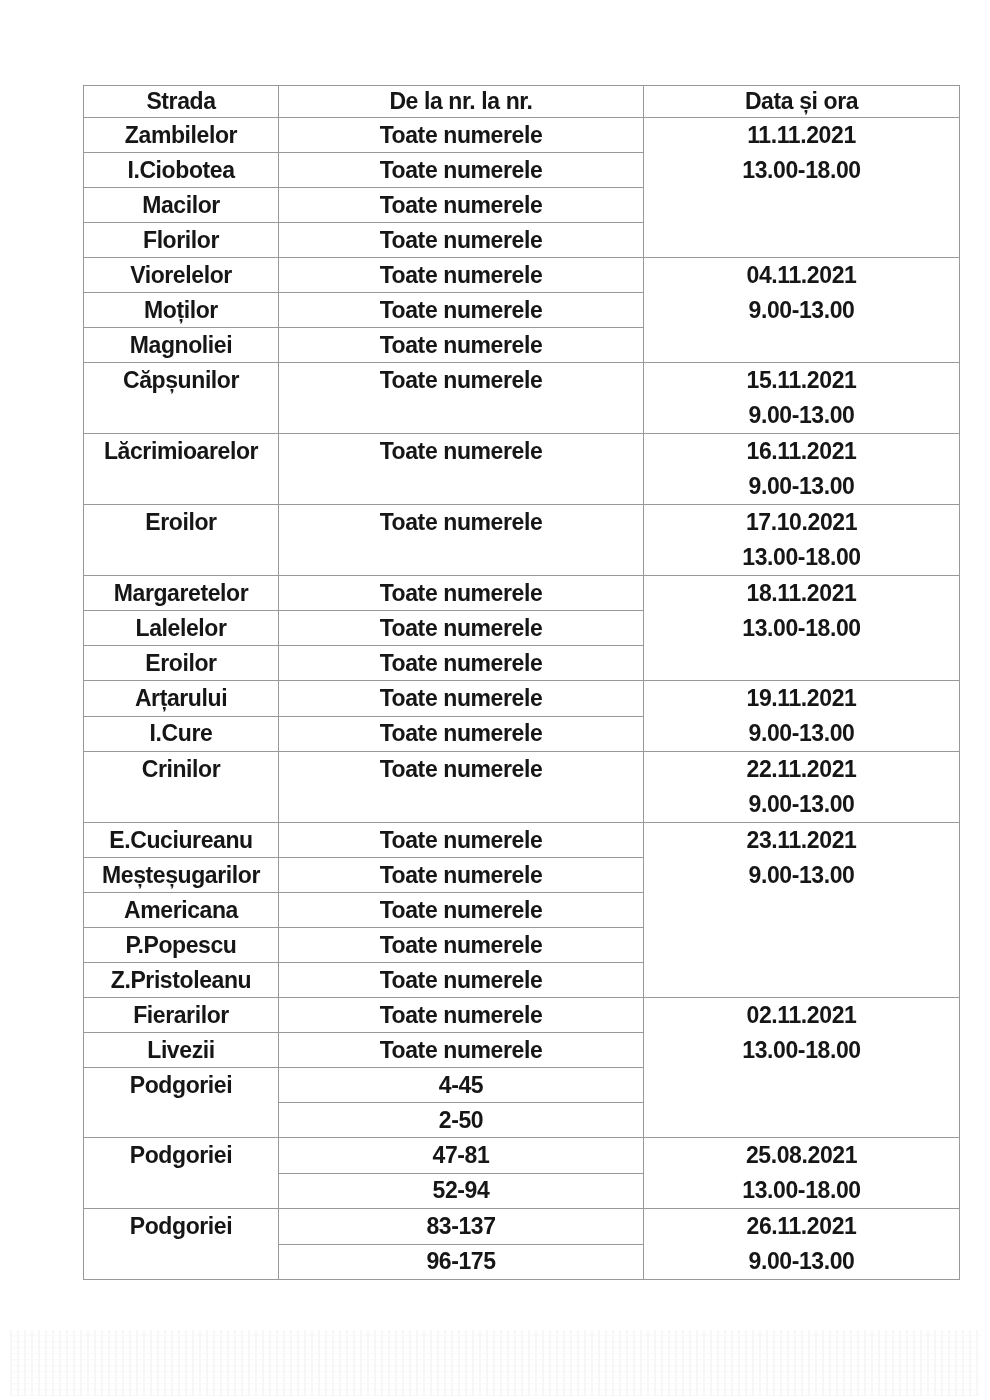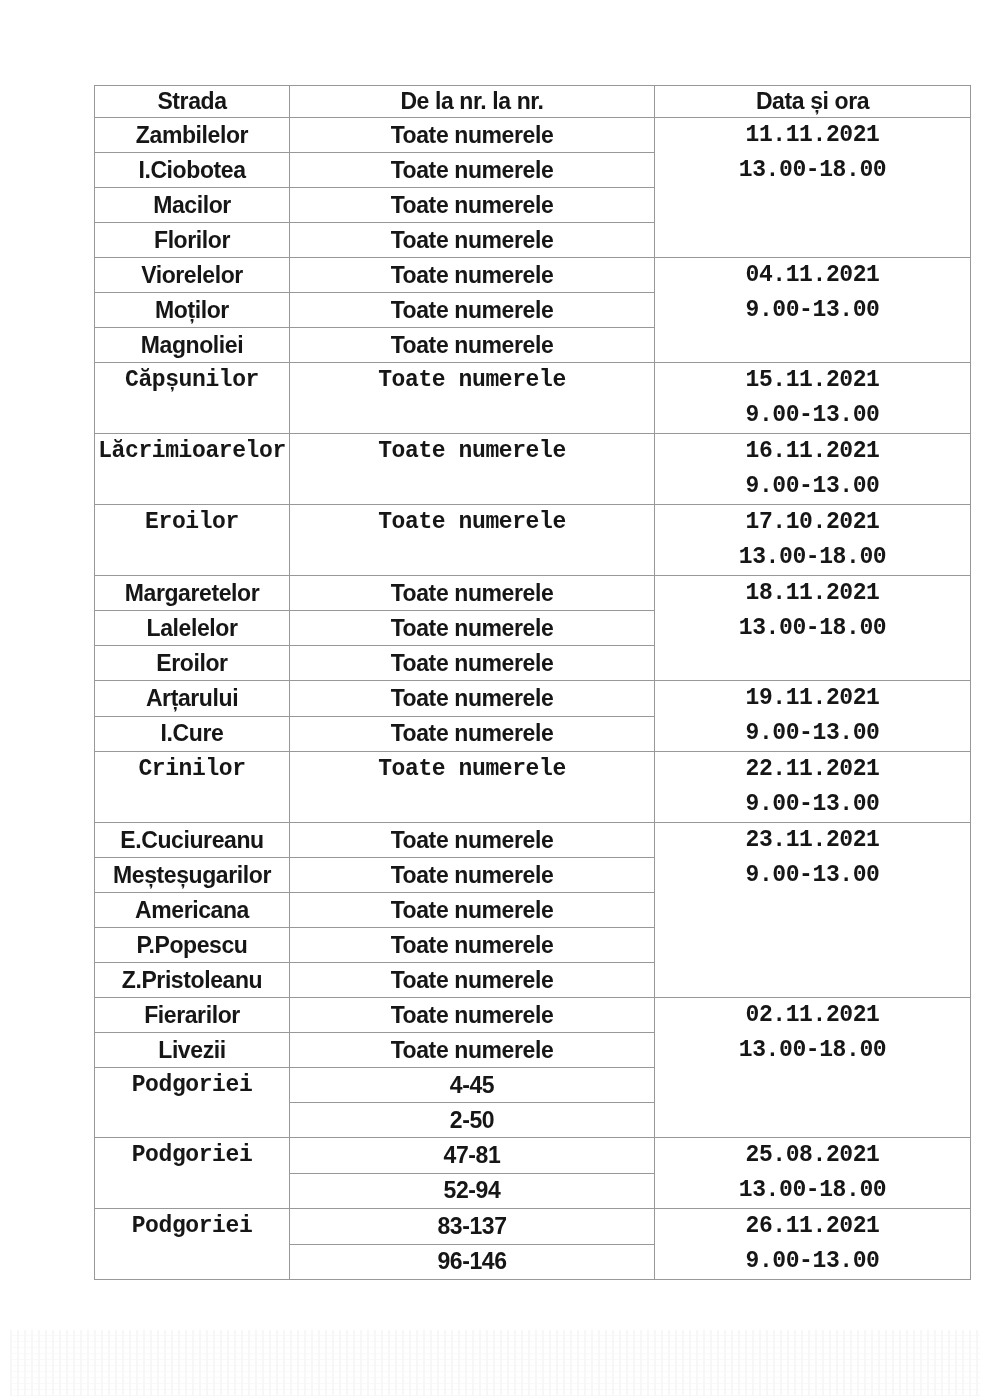--- a/index.html
+++ b/index.html
@@ -10,21 +10,21 @@
   .page {
     position: relative;
     width: 990px;
     height: 1400px;
     background: #ffffff;
     overflow: hidden;
     font-family: "Liberation Sans", "DejaVu Sans", sans-serif;
   }
   table.schedule {
     position: absolute;
-    left: 94px;
+    left: 83px;
     top: 85px;
     border-collapse: collapse;
     table-layout: fixed;
     width: 876px;
     color: #161616;
   }
   table.schedule col.c-street { width: 195px; }
   table.schedule col.c-range  { width: 365px; }
   table.schedule col.c-date   { width: 316px; }
   th, td {
@@ -34,21 +34,21 @@
     vertical-align: middle;
     font-weight: 700;
     font-size: 23px;
     letter-spacing: -0.4px;
     white-space: nowrap;
     overflow: hidden;
   }
   tr.hdr { height: 32px; }
   tr.h35 { height: 35px; }
   tr.h70 { height: 70px; }
-  td.top { vertical-align: top; font-family: Liberation Mono, monospace; }
+  td.top { vertical-align: top; }
   .line {
     height: 35px;
     line-height: 35px;
   }
   
   .scan-noise {
     position: absolute;
     left: 10px;
     right: 10px;
     top: 1330px;
@@ -264,20 +264,20 @@
       <td class="top" rowspan="2">
         <div class="line">Podgoriei</div>
       </td>
       <td>83-137</td>
       <td class="top" rowspan="2">
         <div class="line">26.11.2021</div>
         <div class="line">9.00-13.00</div>
       </td>
     </tr>
     <tr class="h35">
-      <td>96-146</td>
+      <td>96-175</td>
     </tr>
 
   </tbody>
     </table>
 
   <div class="scan-noise"></div>
 </div>
 
 </body></html>

